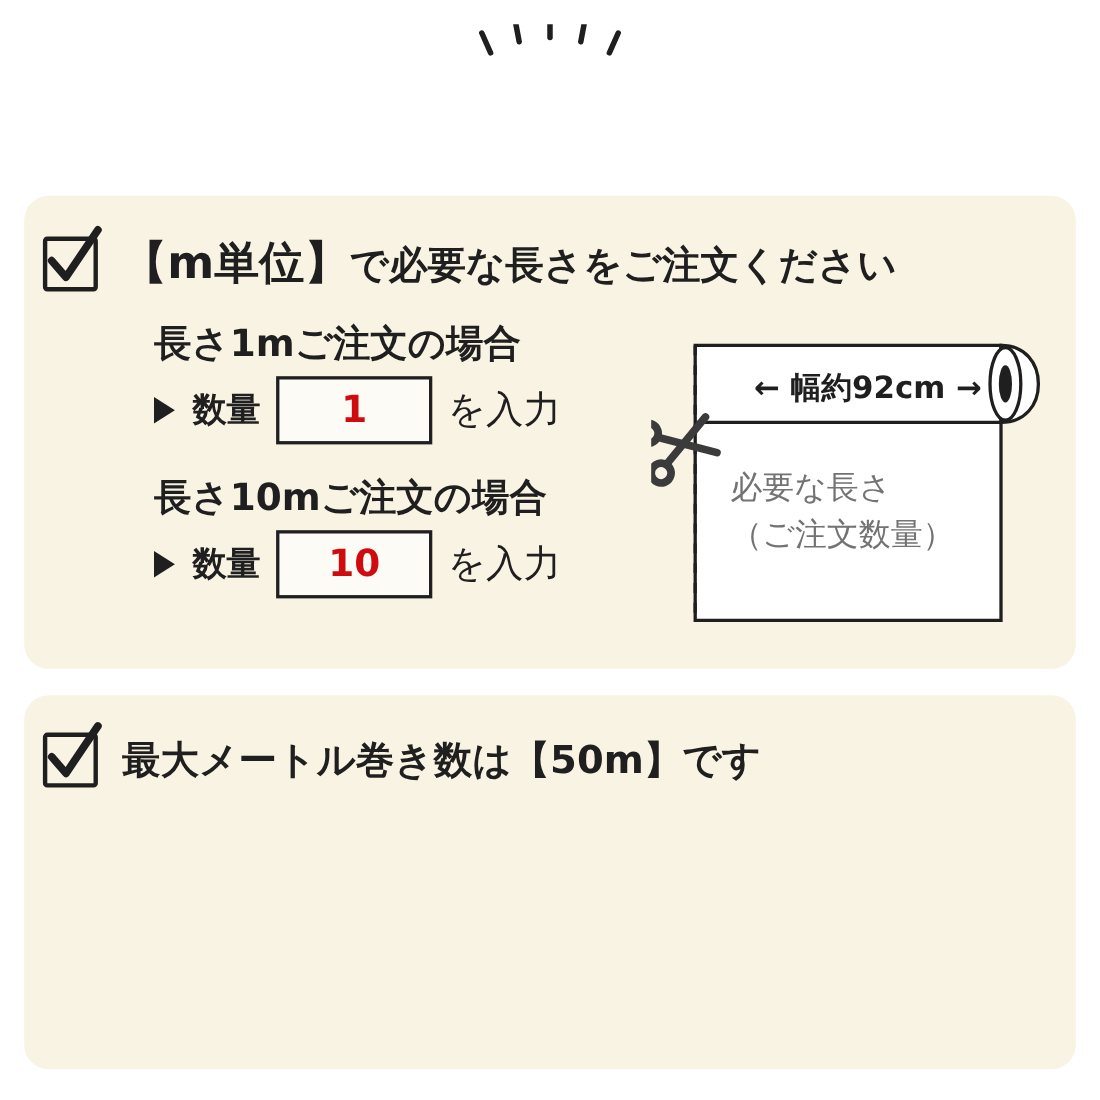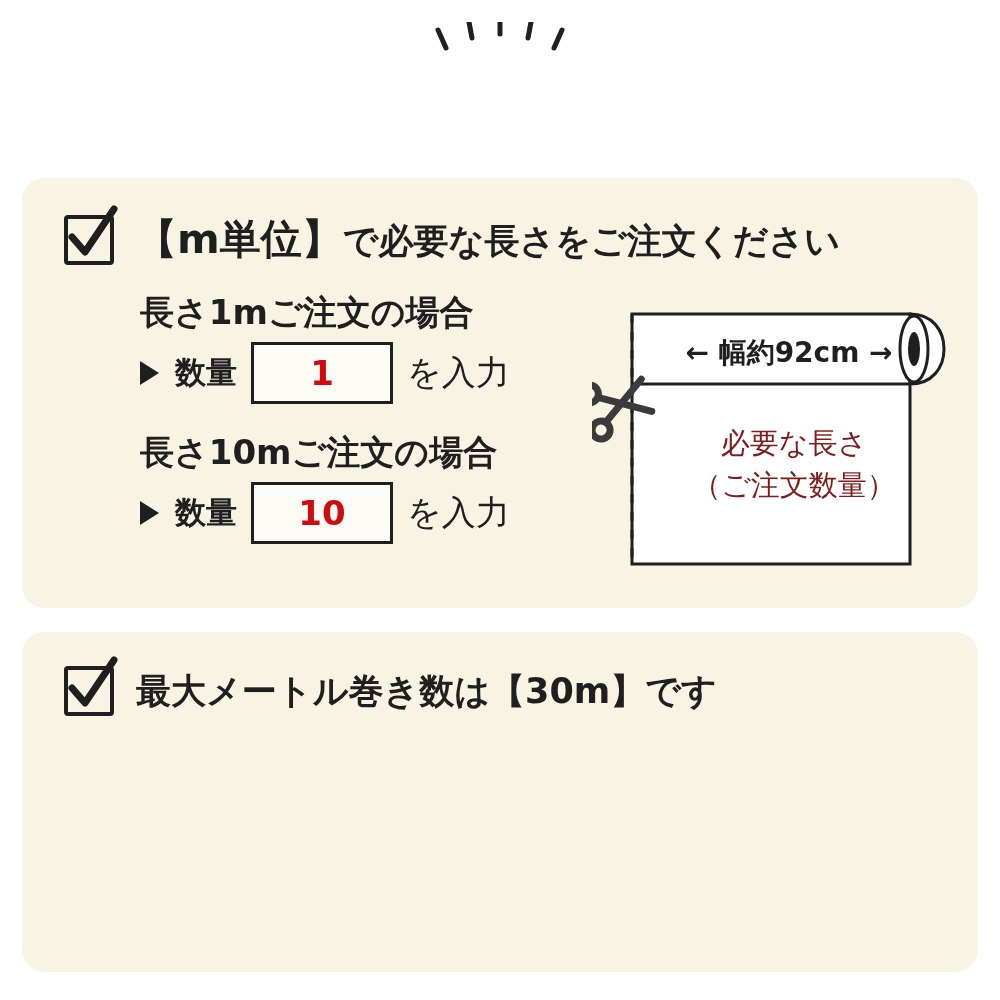--- a/index.html
+++ b/index.html
@@ -78,21 +78,21 @@
   #panel-max {
     top: 632px;
     height: 340px;
   }
 
   
   .check-head {
     display: flex;
     align-items: center;
     gap: 22px;
-    padding-left: 42px;
+    padding-left: 17px;
     padding-top: 34px;
   }
   .checkbox {
     position: relative;
     width: 42px;
     height: 42px;
     border: 4px solid #1f1f1f;
     border-radius: 4px;
     flex: 0 0 auto;
   }
@@ -183,25 +183,25 @@
     text-align: center;
     font-size: 28px;
     font-weight: bold;
     white-space: nowrap;
   }
   .roll-center-label {
     position: absolute;
     left: 72px;
     top: 118px;
     width: 260px;
-    text-align: center;
+    text-align: left;
     font-size: 29px;
     line-height: 1.45;
     font-weight: 500;
-    color: #7f1d1d;
+    color: #737373;
   }
 
   
   .bullets {
     position: absolute;
     left: 86px;
     top: 118px;
     width: 840px;
   }
   .bullet {
@@ -311,17 +311,17 @@
 </div>
 
 <div class="panel" id="panel-max">
 
   <div class="check-head">
     <div class="checkbox">
       <svg width="60" height="62" viewBox="0 0 60 62">
         <polyline points="10,34 23,49 52,6" fill="none" stroke="#1f1f1f" stroke-width="7" stroke-linecap="round" stroke-linejoin="round"></polyline>
       </svg>
     </div>
-    <div class="check-head-text">最大メートル巻き数は【30m】です</div>
+    <div class="check-head-text">最大メートル巻き数は【50m】です</div>
   </div>
 
 
 </div>
 
 </body></html>

